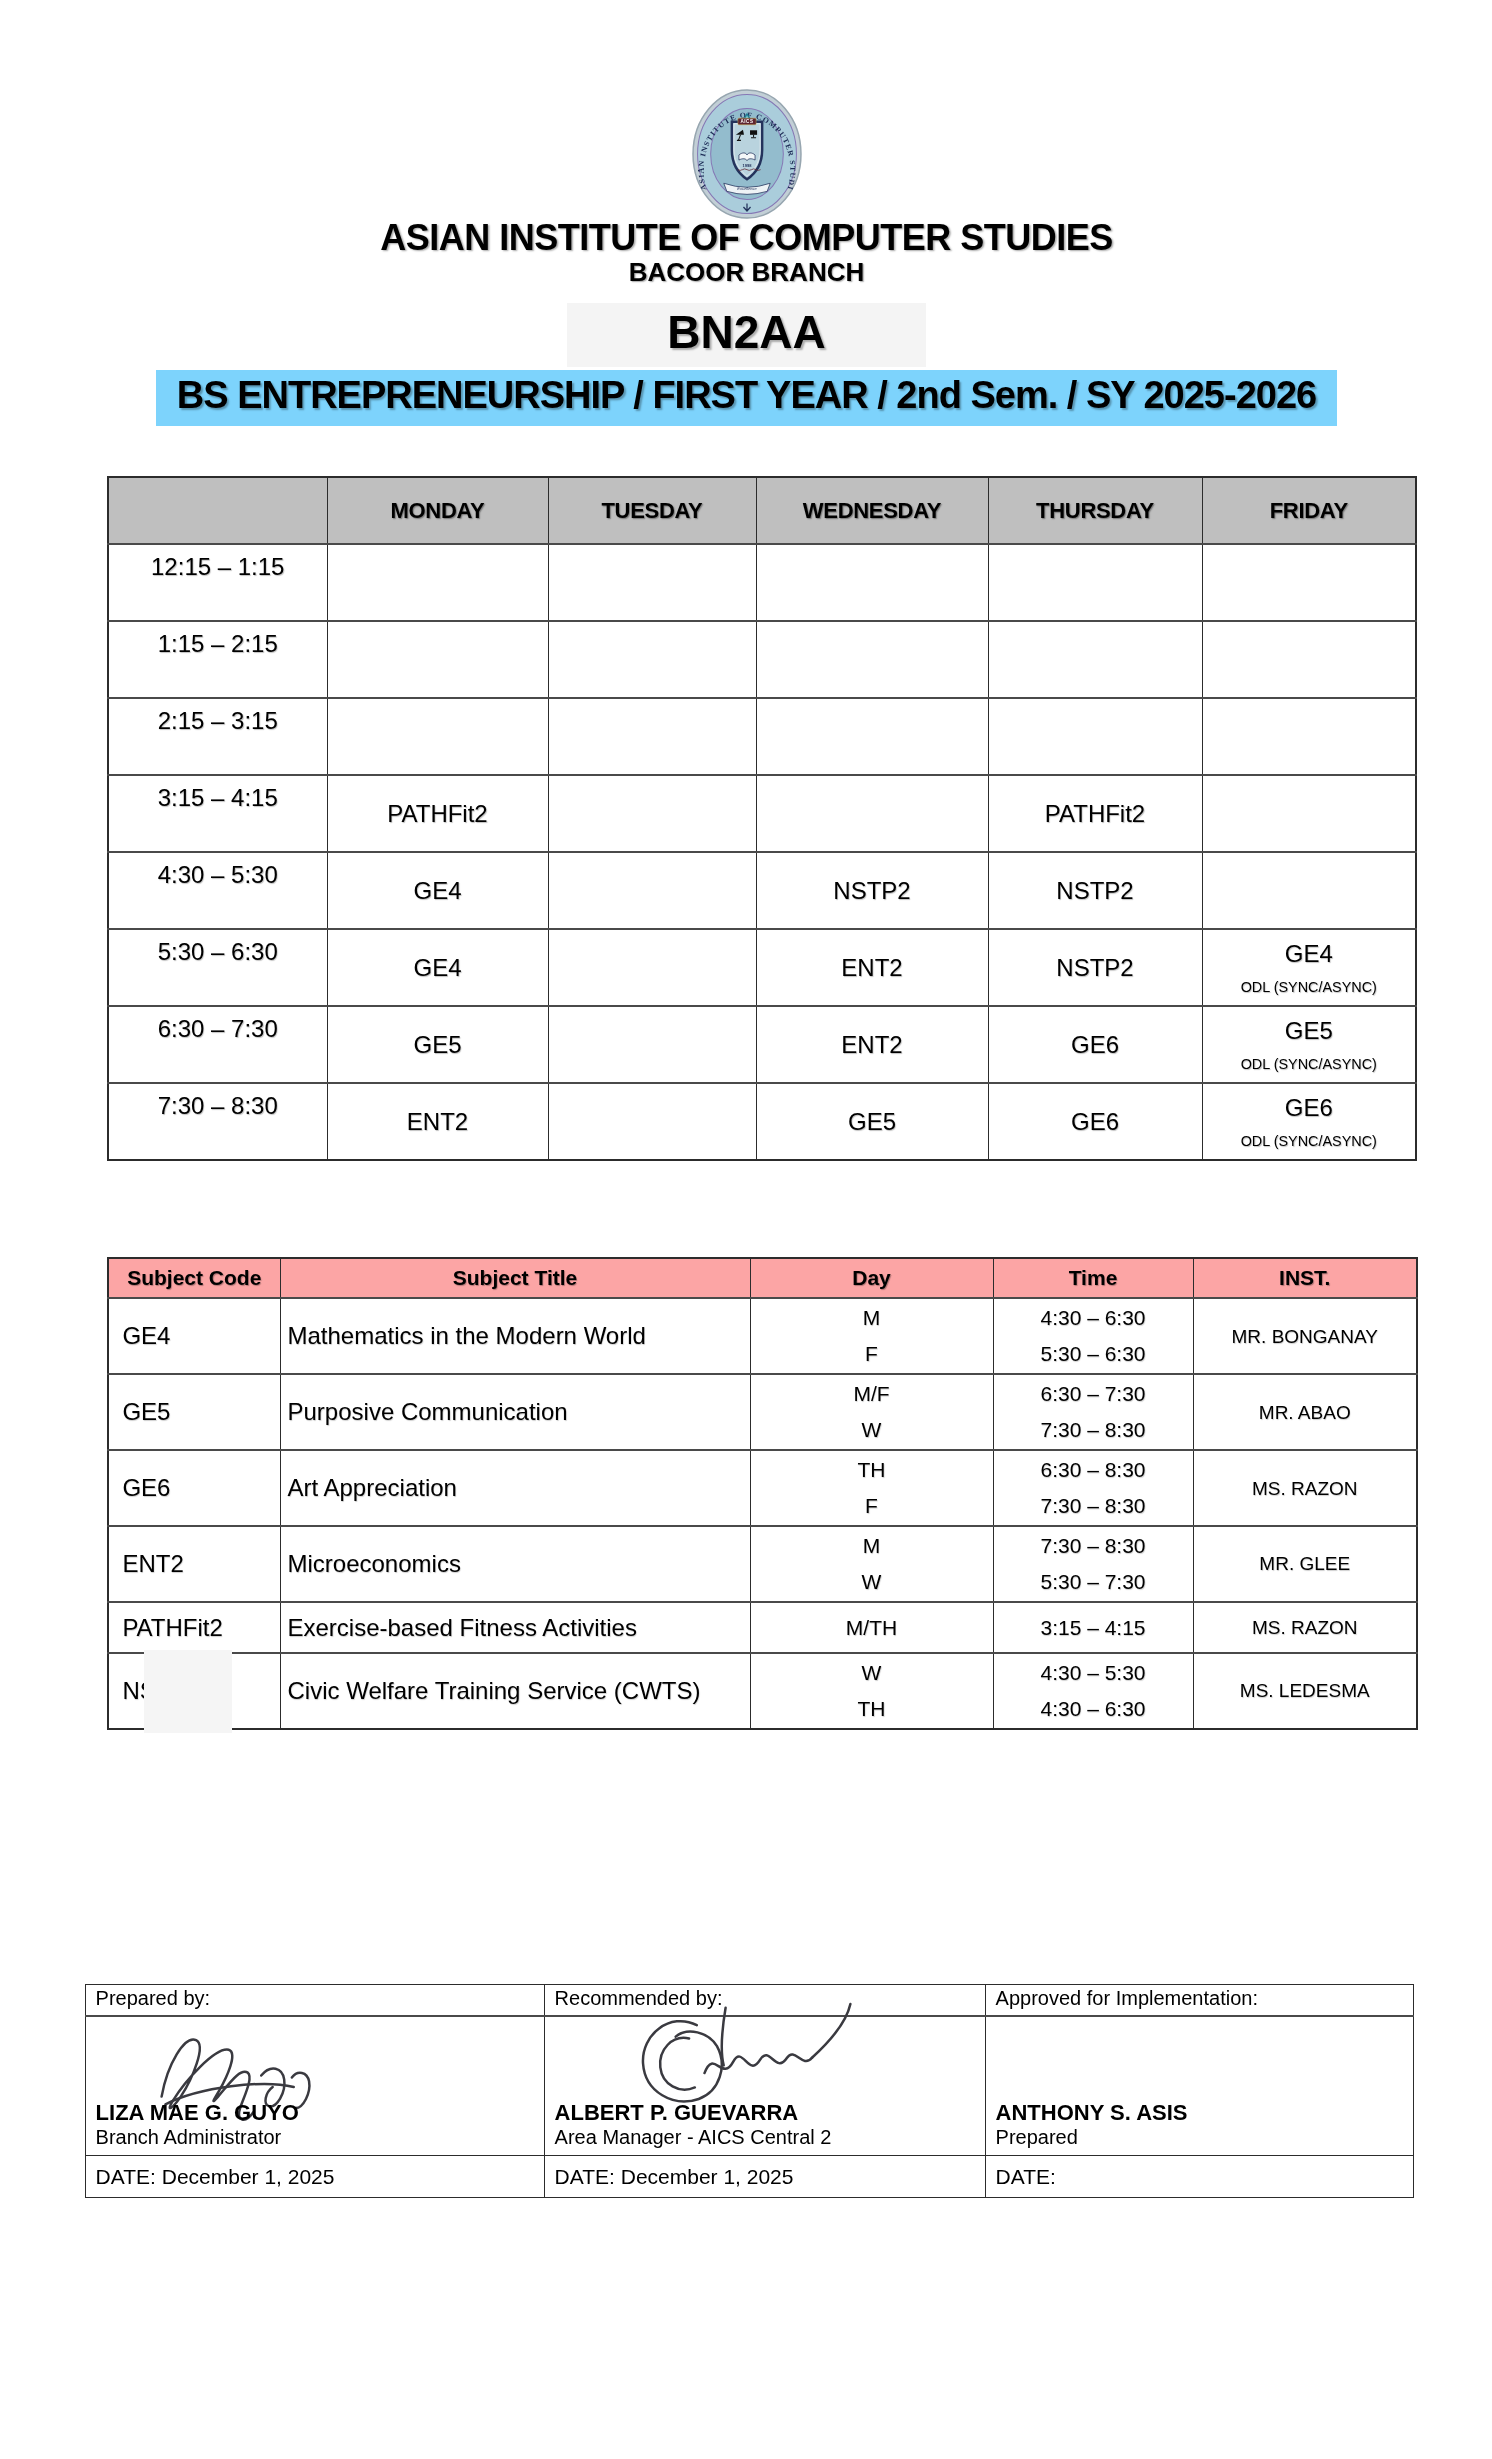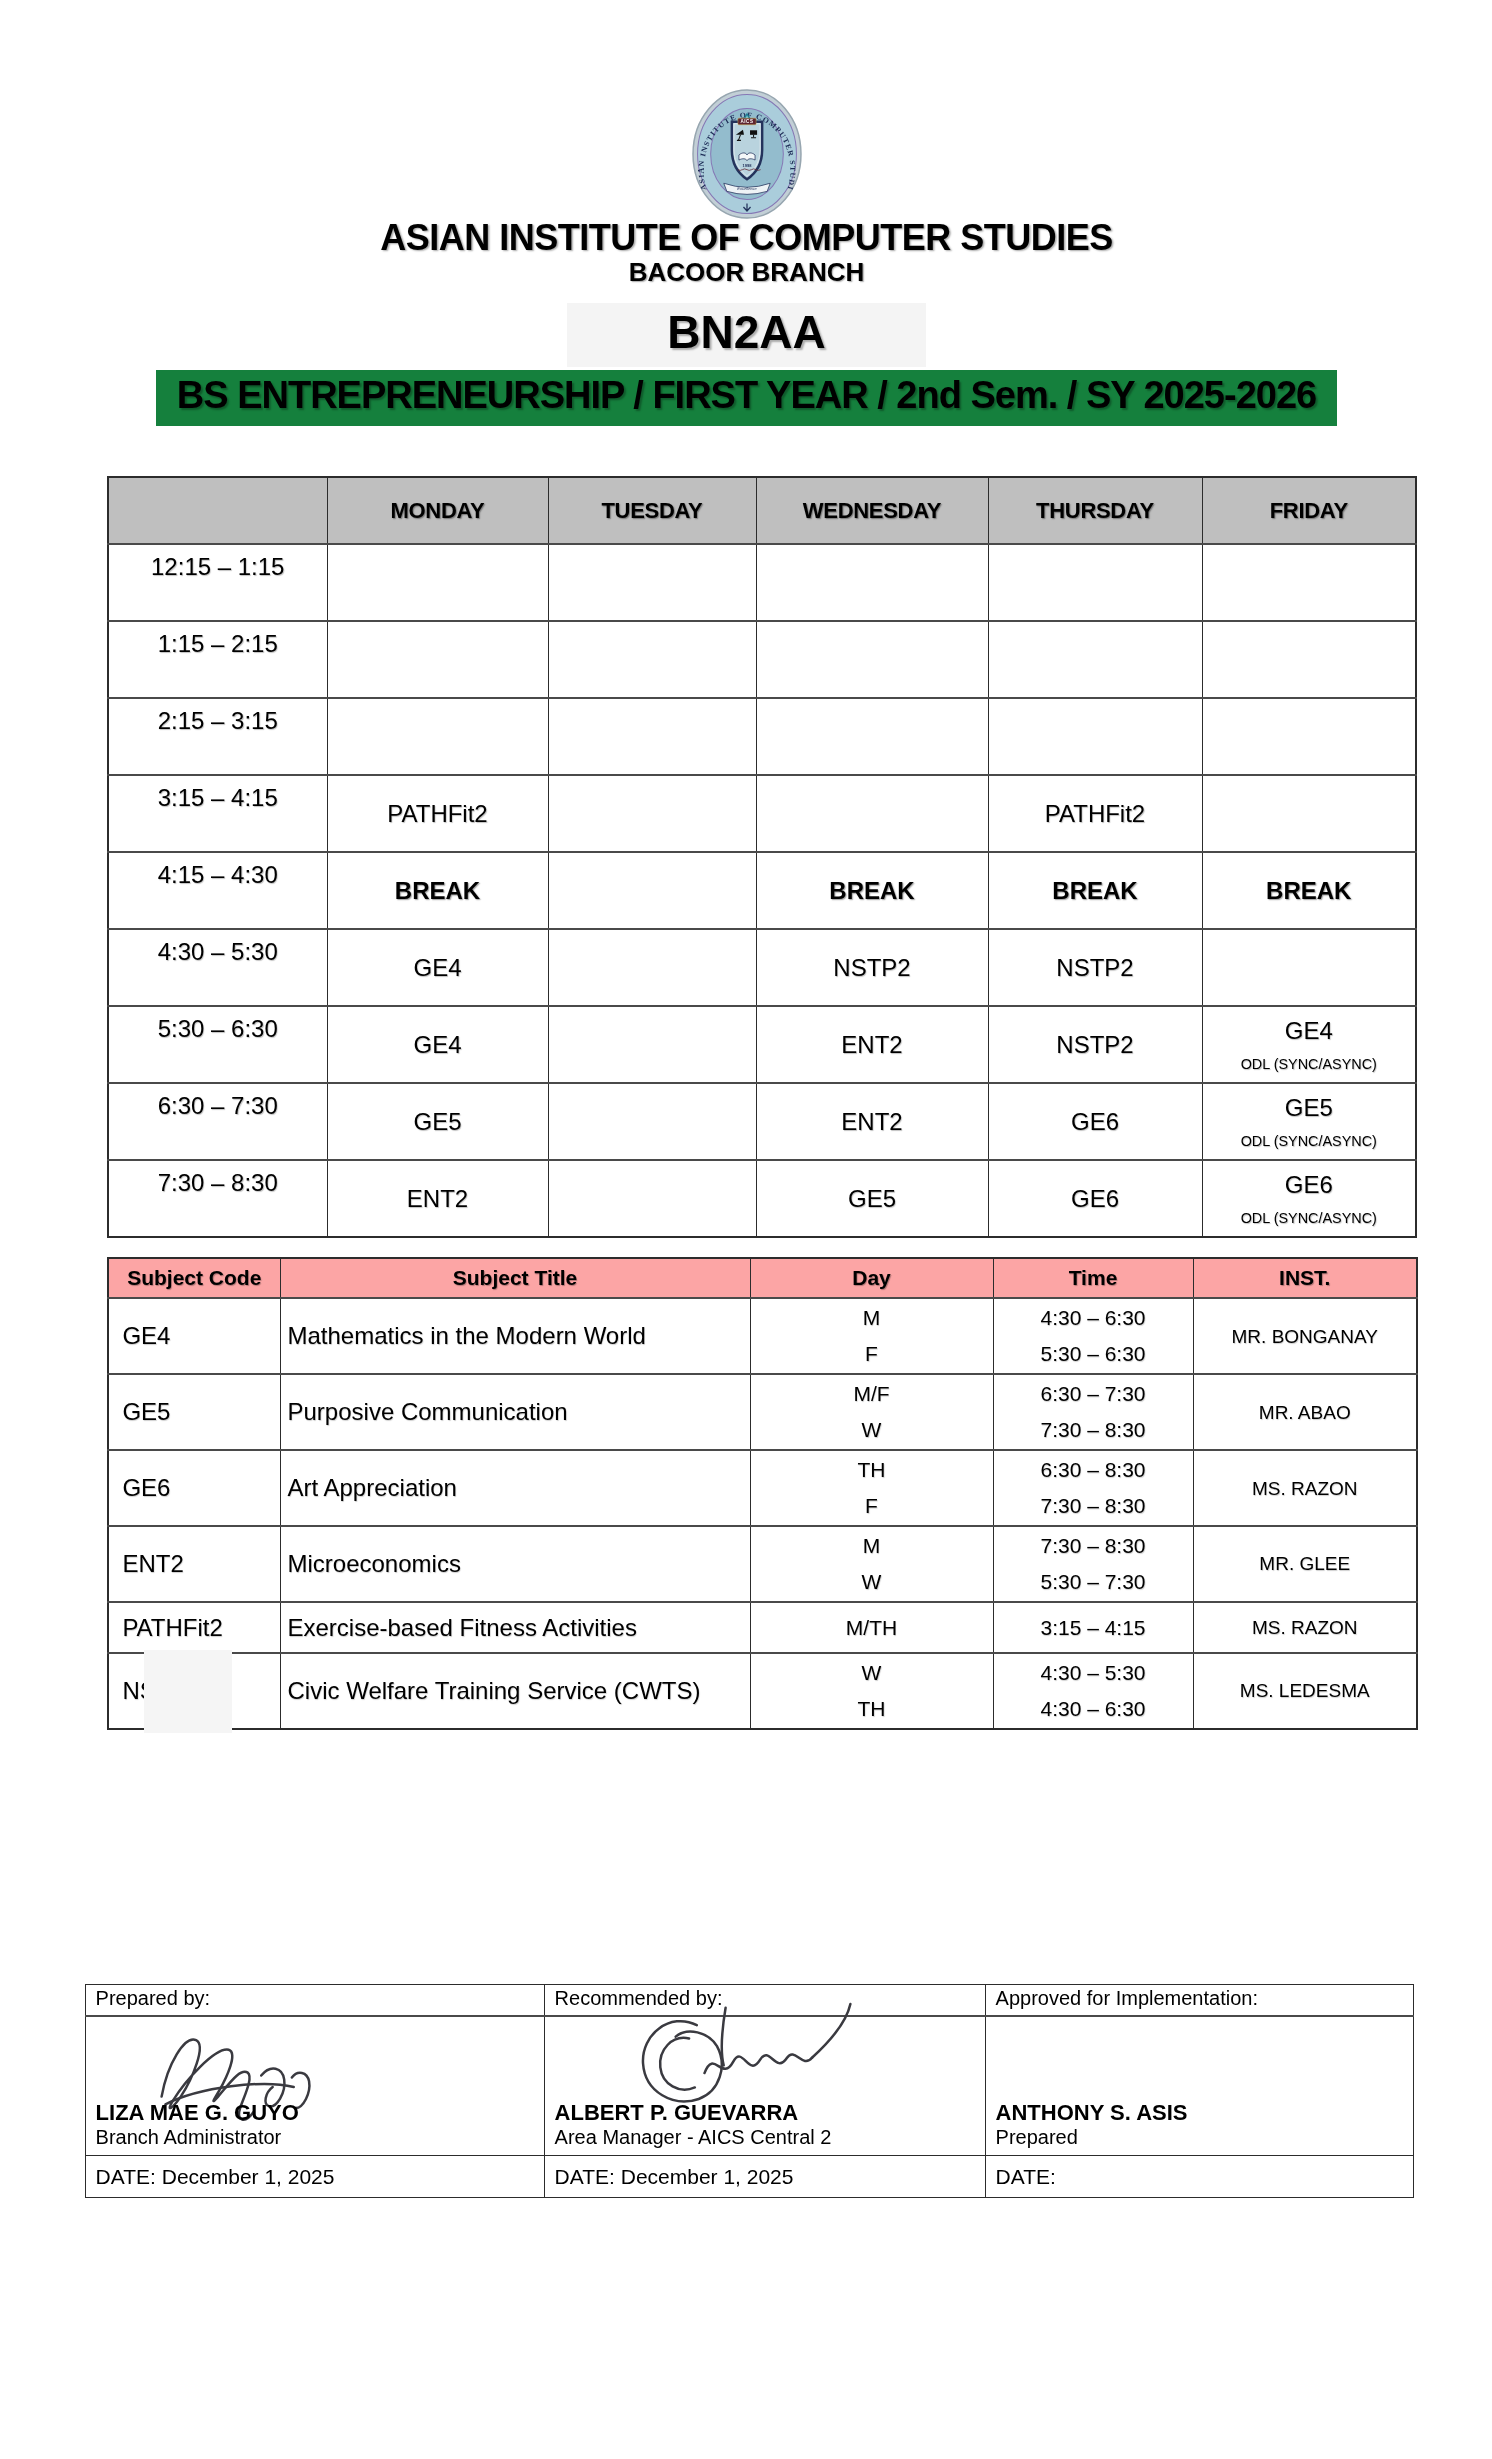--- a/index.html
+++ b/index.html
@@ -10,21 +10,21 @@
   .logo-wrap { position:absolute; top:88px; left:50%; transform:translateX(-50%); }
   .hline { position:absolute; left:0; width:100%; text-align:center; white-space:nowrap; }
   .inst-line  { top:217px; font-size:36px; font-weight:bold; letter-spacing:-0.5px;
                 text-shadow:1.4px 1.4px 1.9px rgba(0,0,0,0.35); }
   .branch-line{ top:257px; font-size:26px; font-weight:bold;
                 text-shadow:1.2px 1.2px 1.4px rgba(0,0,0,0.35); }
   .code-line  { top:303px; }
   .code-line span { display:inline-block; background:#f4f4f4; font-size:46px; font-weight:bold;
                 padding:1.9px 100px 7.7px; text-shadow:1.9px 1.9px 1.9px rgba(0,0,0,0.3); }
   .program-line { top:370px; }
-  .program-line span { display:inline-block; background:#15803d; font-size:38px; font-weight:bold;
+  .program-line span { display:inline-block; background:#7dd3fc; font-size:38px; font-weight:bold;
                 letter-spacing:-1px; padding:3.8px 21px 9.6px; text-shadow:1.9px 1.9px 1.9px rgba(0,0,0,0.3); }
 
   
   table.sched { position:absolute; left:107px; top:476px; width:1308px;
                 border-collapse:collapse; table-layout:fixed; border:2.9px solid #2c2c2c; }
   .sched th { height:67px; background:#bfbfbf; font-size:22px; font-weight:bold;
               letter-spacing:-0.3px; border:1.9px solid #2c2c2c;
               text-shadow:1px 1px 1.4px rgba(0,0,0,0.4); }
   .sched td { border:1.9px solid #2c2c2c; border-top:2.9px solid #4a4a4a;
               text-shadow:0.8px 0.8px 1px rgba(0,0,0,0.25); }
@@ -161,28 +161,20 @@
         </tr>
         <tr style="height: 77px;">
           <td class="time-cell">3:15 – 4:15</td>
           <td class="entry">PATHFit2</td>
           <td class="entry"></td>
           <td class="entry"></td>
           <td class="entry">PATHFit2</td>
           <td class="entry"></td>
         </tr>
         <tr style="height: 77px;">
-          <td class="time-cell">4:15 – 4:30</td>
-          <td class="entry break">BREAK</td>
-          <td class="entry"></td>
-          <td class="entry break">BREAK</td>
-          <td class="entry break">BREAK</td>
-          <td class="entry break">BREAK</td>
-        </tr>
-        <tr style="height: 77px;">
           <td class="time-cell">4:30 – 5:30</td>
           <td class="entry">GE4</td>
           <td class="entry"></td>
           <td class="entry">NSTP2</td>
           <td class="entry">NSTP2</td>
           <td class="entry"></td>
         </tr>
         <tr style="height: 77px;">
           <td class="time-cell">5:30 – 6:30</td>
           <td class="entry">GE4</td>

